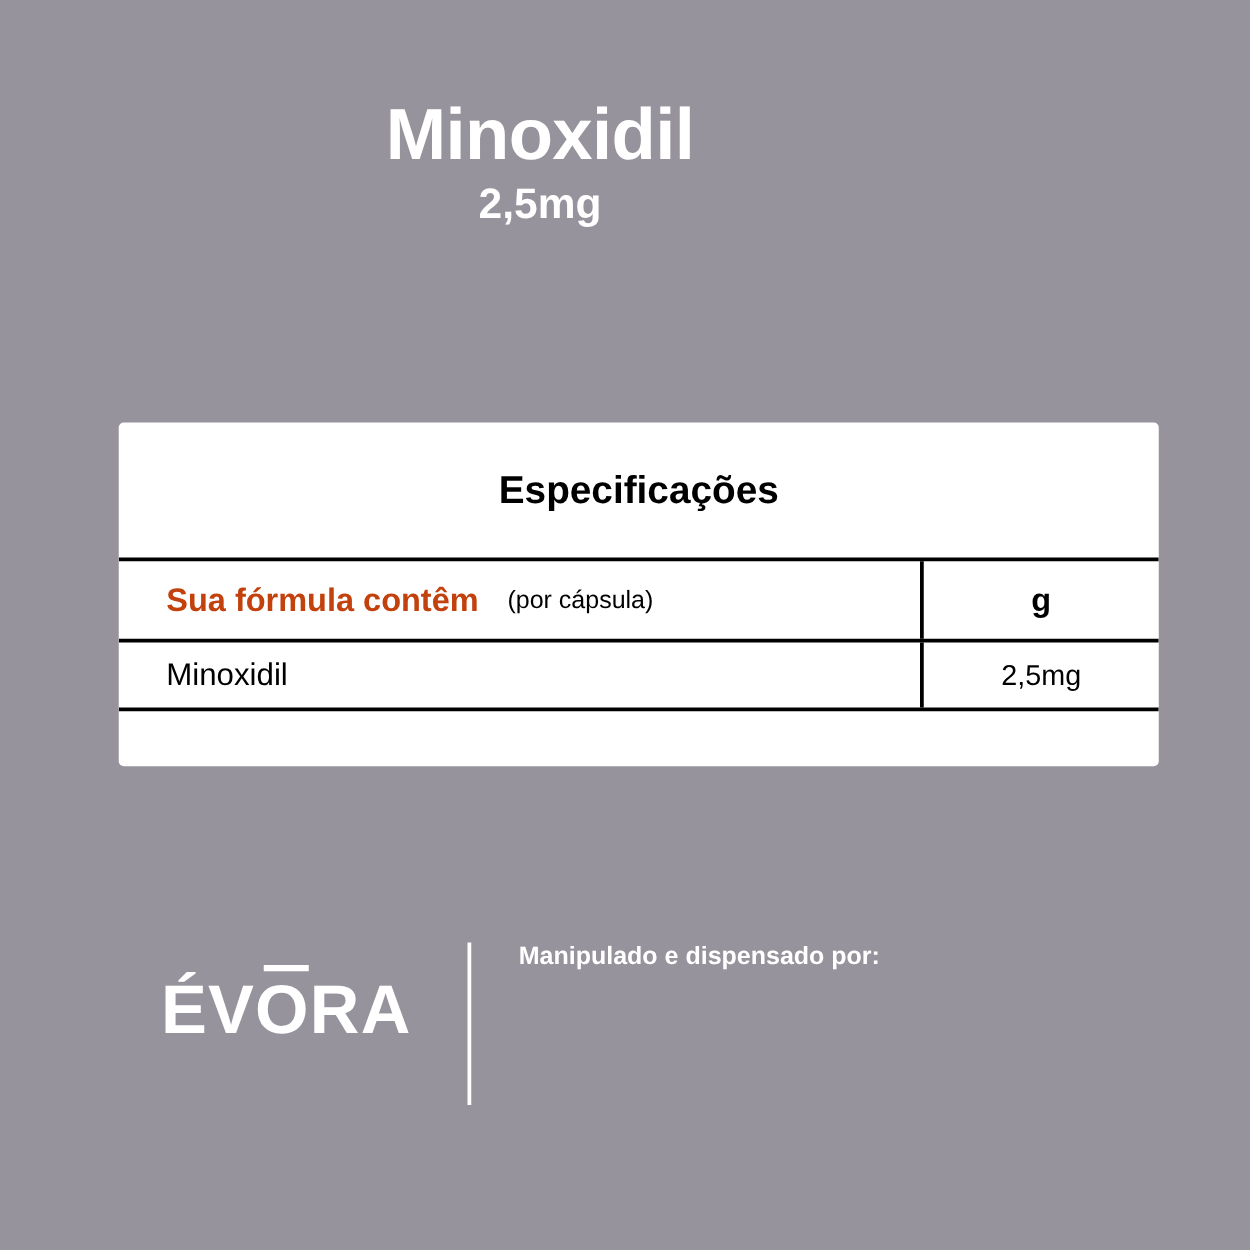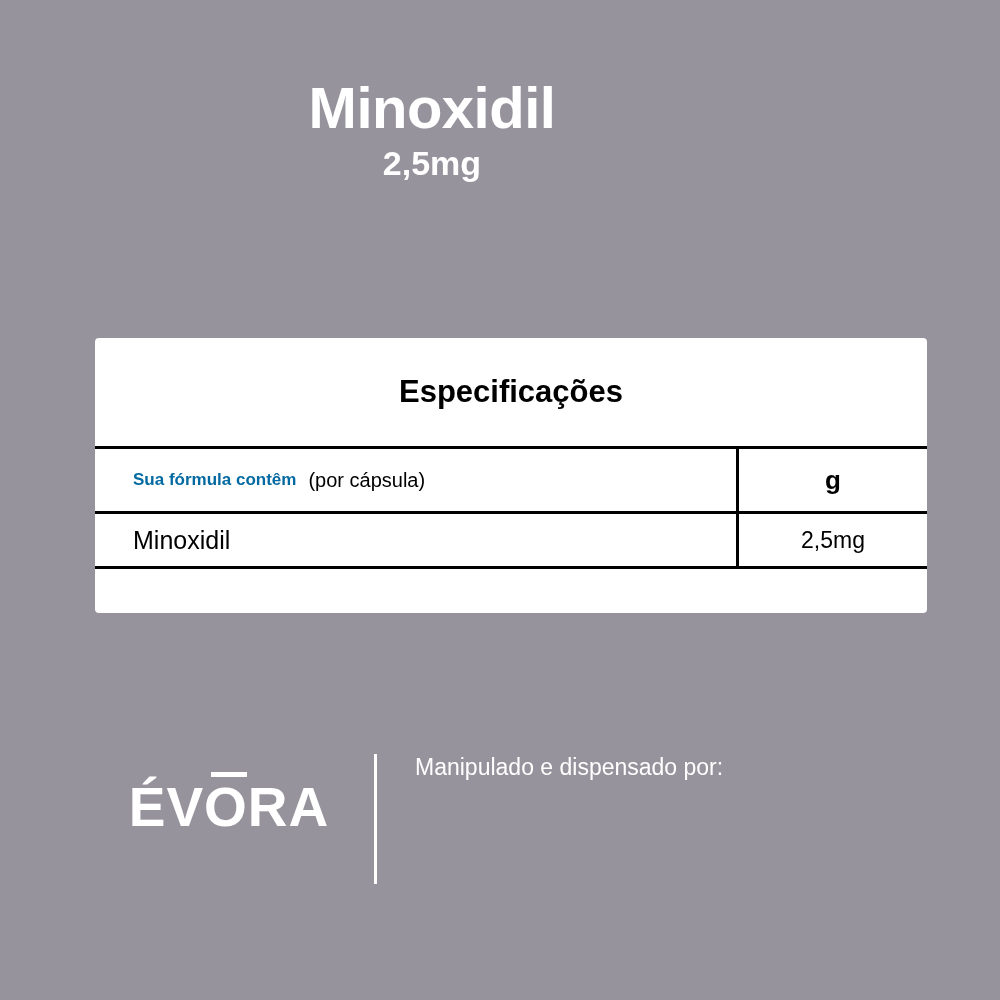--- a/index.html
+++ b/index.html
@@ -86,29 +86,29 @@
     box-sizing: border-box;
   }
   .cell-right {
     width: 188px;
     display: flex;
     align-items: center;
     justify-content: center;
     box-sizing: border-box;
   }
   .head-label {
-    font-size: 17px;
-    font-weight: bold;
-    color: #0369a1;
+    font-size: 26px;
+    font-weight: bold;
+    color: #c2410c;
   }
   .head-sub {
     font-size: 20px;
     font-weight: normal;
     color: #000000;
-    margin-left: 12px;
+    margin-left: 23px;
   }
   .head-unit {
     font-size: 26px;
     font-weight: bold;
     color: #000000;
   }
   .item-name {
     font-size: 25px;
     color: #000000;
   }
@@ -158,22 +158,22 @@
     background: #ffffff;
     height: 130px;
     margin-top: 2px;
     margin-right: 38px;
   }
   .company {
     flex: 1 1 auto;
     color: #ffffff;
   }
   .company-title {
-    font-size: 23px;
-    font-weight: normal;
+    font-size: 20px;
+    font-weight: bold;
     line-height: 1.35;
   }
   .company-line {
     font-size: 23px;
     font-weight: normal;
     line-height: 1.35;
   }
 </style>
 </head>
 <body>

